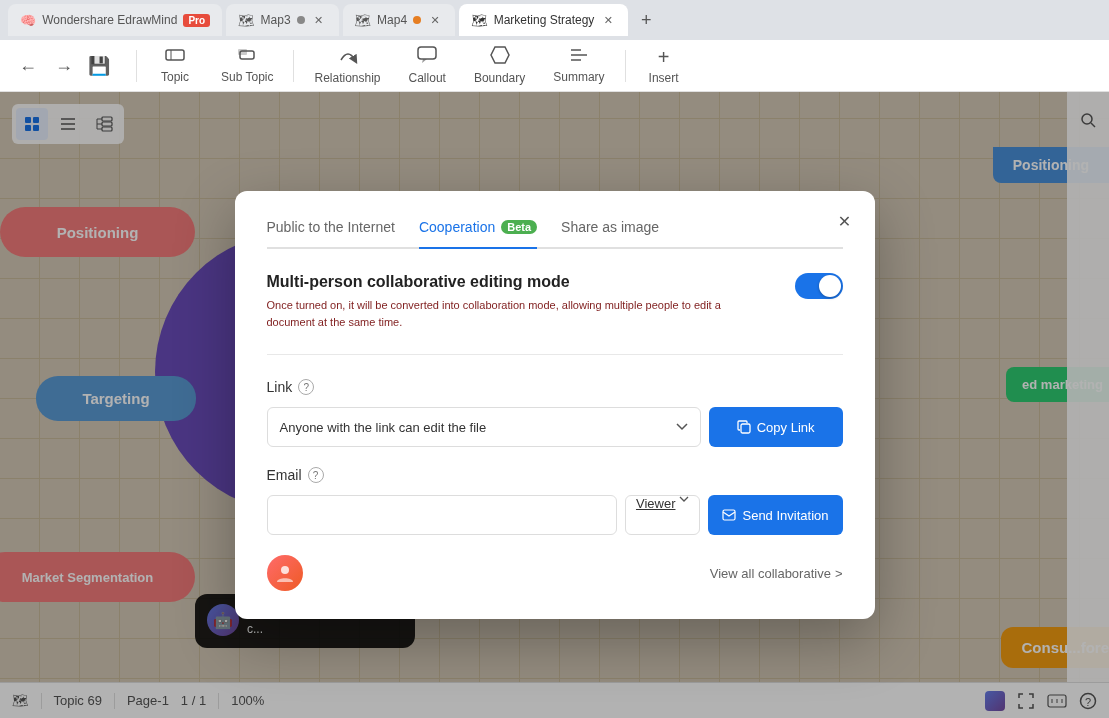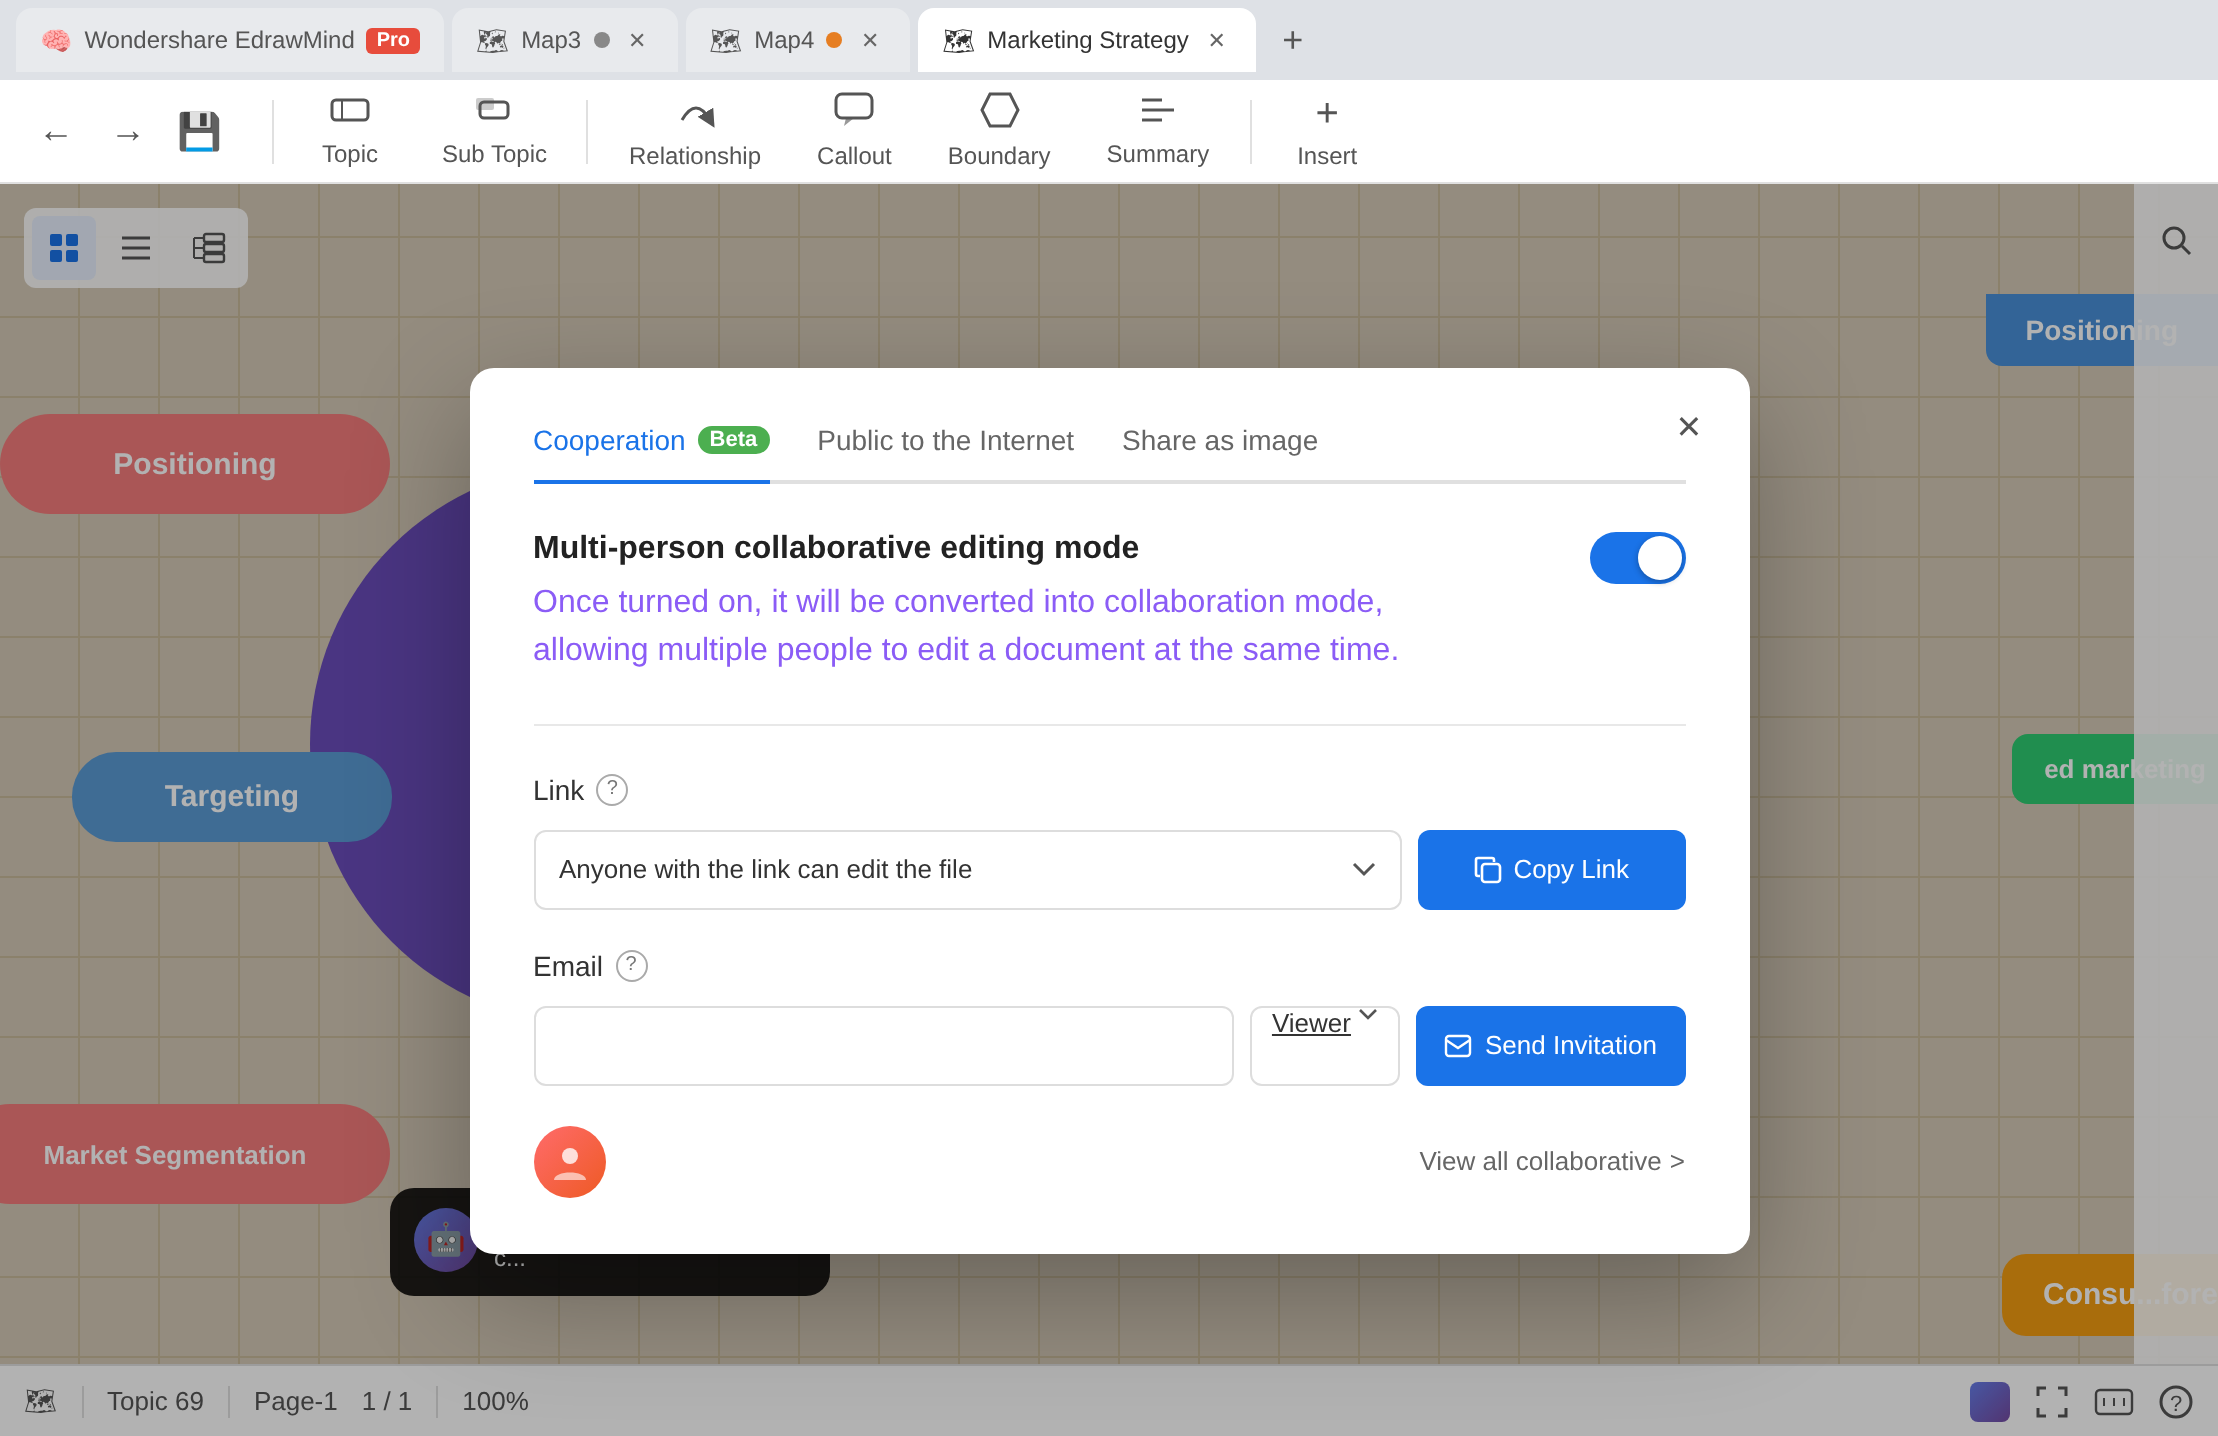--- a/index.html
+++ b/index.html
@@ -64,21 +64,21 @@
     
     .modal-tabs { display: flex; gap: 24px; border-bottom: 2px solid #e0e0e0; margin-bottom: 24px; }
     .modal-tab { padding-bottom: 12px; cursor: pointer; font-size: 14px; color: #666; border-bottom: 2px solid transparent; margin-bottom: -2px; display: flex; align-items: center; gap: 6px; }
     .modal-tab.active { color: #1a73e8; border-bottom-color: #1a73e8; font-weight: 500; }
     .beta-badge { background: #4CAF50; color: #fff; font-size: 11px; padding: 1px 6px; border-radius: 10px; font-weight: 600; }
 
     
     .collab-section { margin-bottom: 24px; padding-bottom: 24px; border-bottom: 1px solid #e8e8e8; }
     .collab-header { display: flex; align-items: flex-start; justify-content: space-between; }
     .collab-title { font-size: 16px; font-weight: 600; color: #222; margin-bottom: 6px; }
-    .collab-desc { font-size: 16px; color: #8b5cf6; line-height: 1.5; max-width: 480px; }
+    .collab-desc { font-size: 11px; color: #7f1d1d; line-height: 1.5; max-width: 480px; }
 
     
     .toggle { width: 48px; height: 26px; border-radius: 13px; background: #1a73e8; position: relative; cursor: pointer; flex-shrink: 0; }
     .toggle-knob { width: 22px; height: 22px; border-radius: 50%; background: #fff; position: absolute; top: 2px; right: 2px; box-shadow: 0 1px 3px rgba(0,0,0,0.3); }
 
     
     .section-label { font-size: 14px; font-weight: 500; color: #333; margin-bottom: 12px; display: flex; align-items: center; gap: 6px; }
     .help-icon { width: 16px; height: 16px; border-radius: 50%; border: 1px solid #aaa; display: inline-flex; align-items: center; justify-content: center; font-size: 10px; color: #777; cursor: pointer; }
     .link-row { display: flex; gap: 8px; align-items: center; }
     .link-select { flex: 1; height: 40px; border: 1px solid #ddd; border-radius: 6px; padding: 0 12px; font-size: 13px; color: #333; background: #fff; display: flex; align-items: center; justify-content: space-between; cursor: pointer; }
@@ -319,26 +319,26 @@
         </svg>
     </div>
   </div>
 
   <div class="modal-overlay">
     <div class="modal">
 
       <button class="modal-close">✕</button>
 
       <div class="modal-tabs">
+        <div class="modal-tab">
+          <span>Public to the Internet</span>
+        </div>
         <div class="modal-tab active">
           <span>Cooperation</span>
           <span class="beta-badge">Beta</span>
-        </div>
-        <div class="modal-tab">
-          <span>Public to the Internet</span>
         </div>
         <div class="modal-tab">
           <span>Share as image</span>
         </div>
       </div>
 
       <div class="collab-section">
         <div class="collab-header">
           <div>
             <div class="collab-title">Multi-person collaborative editing mode</div>

